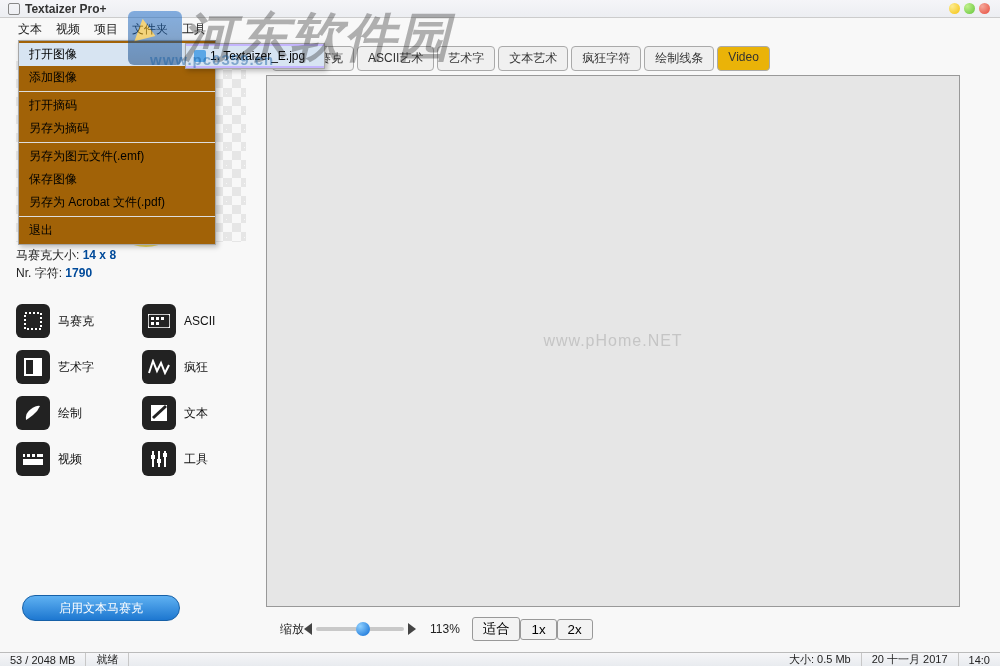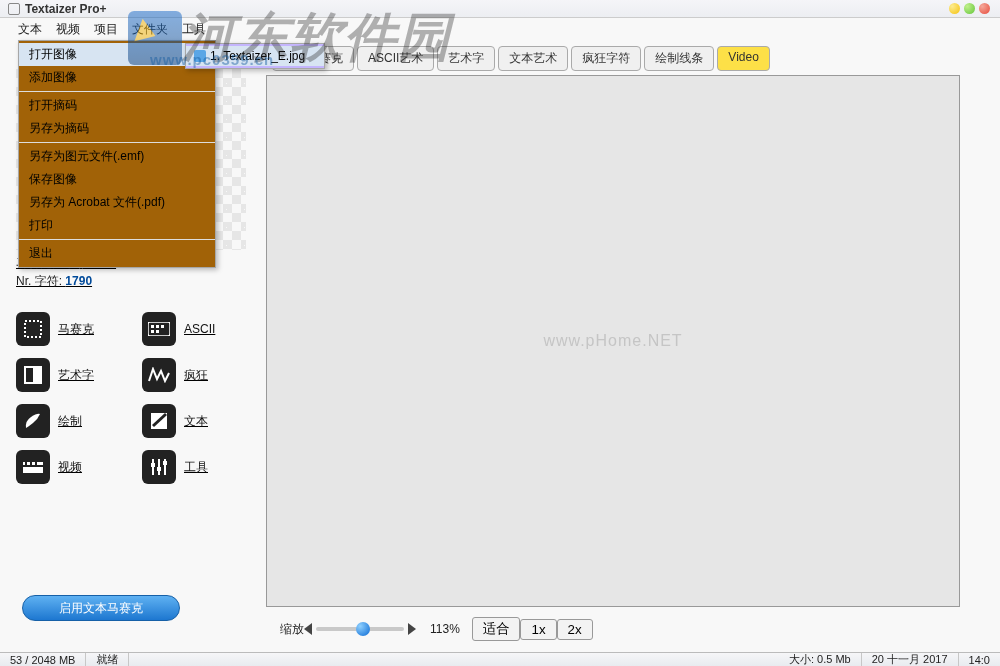--- a/index.html
+++ b/index.html
@@ -11,21 +11,21 @@
     .traffic { position: absolute; right: 10px; top: 3px; display: flex; gap: 4px; }
     .tlight { width: 11px; height: 11px; border-radius: 50%; }
     .tl-min { background: radial-gradient(circle at 30% 30%, #fdec90, #f4c20d); }
     .tl-max { background: radial-gradient(circle at 30% 30%, #c1f08d, #63c63a); }
     .tl-close { background: radial-gradient(circle at 30% 30%, #f4a79a, #e74c3c); }
 
     .menubar { height: 22px; display: flex; align-items: center; padding: 0 18px; gap: 14px; color: #222; z-index: 5; position: relative; }
     .menubar span { cursor: default; }
 
     .bodywrap { display: flex; height: 600px; }
-    .leftpanel { width: 260px; padding: 20px 16px; position: relative; text-decoration: underline; }
+    .leftpanel { width: 260px; padding: 12px 16px; position: relative; }
     .thumb-area { width: 230px; height: 190px; position: relative; }
     .checker { position: absolute; inset: 0; background-image:
       linear-gradient(45deg,#e6e6e6 25%,transparent 25%),
       linear-gradient(-45deg,#e6e6e6 25%,transparent 25%),
       linear-gradient(45deg,transparent 75%,#e6e6e6 75%),
       linear-gradient(-45deg,transparent 75%,#e6e6e6 75%);
       background-size: 18px 18px; background-position: 0 0,0 9px,9px -9px,-9px 0; }
     .balloon { position: absolute; left: 150px; top: 30px; width: 50px; height: 90px; }
     .balloon .ball { width: 48px; height: 55px; background: radial-gradient(circle at 30% 30%, #fff48a, #f3cf1f); border-radius: 50%; }
     .gloves { position: absolute; left: 100px; top: 150px; width: 60px; height: 45px; background: radial-gradient(circle at 40% 40%,#f5e96a,#e6c835); border-radius: 45% 45% 50% 50%; opacity:0.9;}
@@ -47,21 +47,21 @@
     .gbtn { display: flex; align-items: center; gap: 8px; }
     .gbtn .ic { width: 34px; height: 34px; background: #222; border-radius: 6px; display:flex; align-items:center; justify-content:center; }
     .gbtn .lbl { color:#111; }
     .ic svg { fill:#fff; }
 
     .enable-btn { position: absolute; left: 22px; top: 595px; width: 158px; height: 26px; border-radius: 14px; background: linear-gradient(#5fb1f2,#1d77d0); color:#fff; display:flex; align-items:center; justify-content:center; border:1px solid #1660a7; }
 
     .rightpanel { flex:1; padding: 6px 16px 0 6px; }
     .tabs { display:flex; gap:3px; margin-left: 6px; }
     .tab { padding: 3px 10px; border: 1px solid #aaa; border-radius: 4px; background:#f0f0f0; color:#333; font-size:12px;}
-    .tab.active { background:#fde047; }
+    .tab.active { background:#eab308; }
     .canvas { margin-top:4px; border:1px solid #999; width: 694px; height: 532px; background:#e6e6e6; display:flex; align-items:center; justify-content:center; color:#c5c5c5; font-size:16px; font-family:Arial; letter-spacing:1px;}
     .zoomrow { margin-top:10px; display:flex; align-items:center; padding-left:14px;}
     .zlabel{color:#222;}
     .slider-wrap{display:flex;align-items:center;gap:4px;}
     .arrow { width:0;height:0; cursor:pointer;}
     .arrow.left{border-top:6px solid transparent;border-bottom:6px solid transparent;border-right:8px solid #444;}
     .arrow.right{border-top:6px solid transparent;border-bottom:6px solid transparent;border-left:8px solid #444;}
     .track{width:88px;height:4px;background:#c9c9c9;border-radius:2px;position:relative;}
     .thumbdot{position:absolute;left:40px;top:-5px;width:14px;height:14px;border-radius:50%;background:radial-gradient(circle at 30% 30%,#8fd0ff,#0a6ad4);}
     .zval{color:#222; margin-left:14px; margin-right:12px;}
@@ -239,21 +239,20 @@
 <div class="dropdown" id="dropdown">
     <div class="item highlight">打开图像</div>
     <div class="item">添加图像</div>
     <div class="sep"></div>
     <div class="item">打开摘码</div>
     <div class="item">另存为摘码</div>
     <div class="sep"></div>
     <div class="item">另存为图元文件(.emf)</div>
     <div class="item">保存图像</div>
     <div class="item">另存为 Acrobat 文件(.pdf)</div>
-    <div class="item">打印</div>
     <div class="sep"></div>
     <div class="item">退出</div>
   </div>
 <div class="redbox" style="left:18px;top:44px;width:84px;height:14px;"></div>
 <div class="submenu">
   <div class="subitem">
     <span class="subicon"></span>
     <span>1.  Textaizer_E.jpg</span>
   </div>
 </div>

